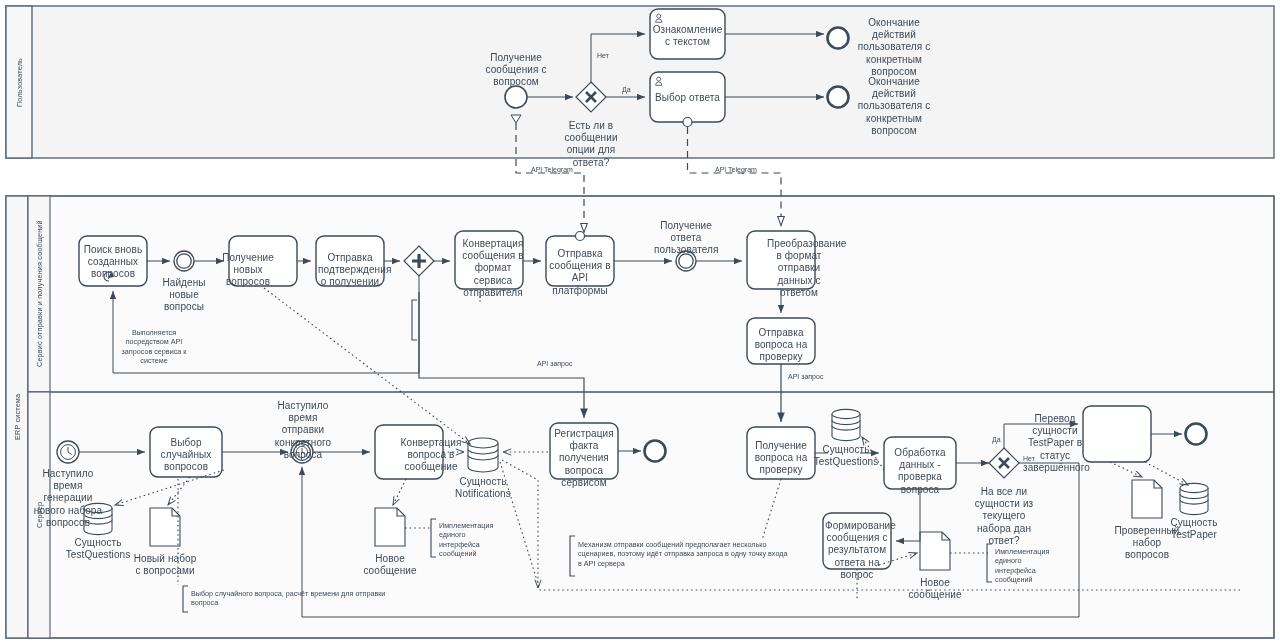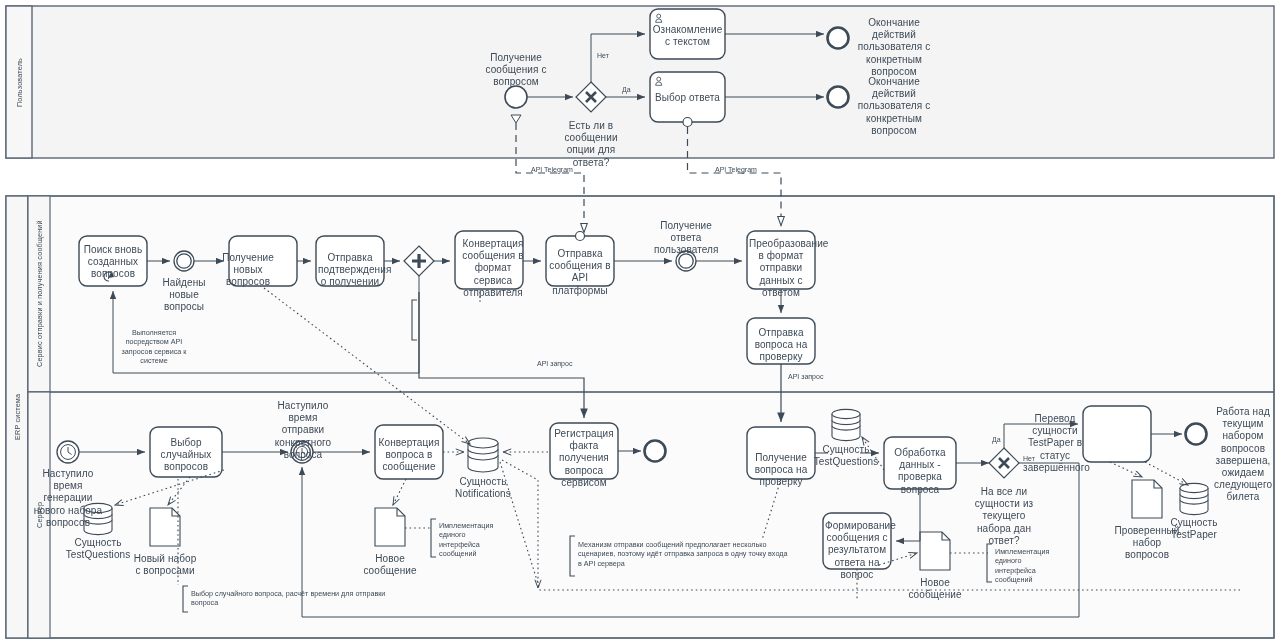--- a/index.html
+++ b/index.html
@@ -248,36 +248,35 @@
   <div class="flowlbl" style="left:537px;top:360px;">API запрос</div>
   <div class="flowlbl" style="left:788px;top:373px;">API запрос</div>
 
   <div class="lbl" style="left:81px;top:244px;width:64px;">Поиск вновь созданных вопросов</div>
   <div class="lbl" style="left:152px;top:277px;width:64px;">Найдены новые вопросы</div>
   <div class="lbl" style="left:216px;top:252px;width:64px;">Получение новых вопросов</div>
   <div class="lbl" style="left:318px;top:252px;width:64px;">Отправка подтверждения о получении</div>
   <div class="lbl" style="left:457px;top:238px;width:72px;">Конвертация сообщения в формат сервиса отправителя</div>
   <div class="lbl" style="left:548px;top:248px;width:64px;">Отправка сообщения в API платформы</div>
   <div class="lbl" style="left:654px;top:220px;width:64px;">Получение ответа пользователя</div>
-  <div class="lbl" style="left:749px;top:238px;width:64px;">Преобразование в формат отправки данных с ответом</div>
+  <div class="lbl" style="left:749px;top:238px;width:64px;padding-left:18px;">Преобразование в формат отправки данных с ответом</div>
   <div class="lbl" style="left:749px;top:327px;width:64px;">Отправка вопроса на проверку</div>
 
   <div class="note" style="left:120px;top:328px;width:68px;text-align:center;">Выполняется посредством API запросов сервиса к системе</div>
 
   <div class="lbl" style="left:33px;top:468px;width:70px;">Наступило время генерации нового набора вопросов</div>
   <div class="lbl" style="left:152px;top:437px;width:68px;">Выбор случайных вопросов</div>
   <div class="lbl" style="left:269px;top:400px;width:68px;">Наступило время отправки конкретного вопроса</div>
-  <div class="lbl" style="left:377px;top:437px;width:64px;">Конвертация вопроса в сообщение</div>
+  <div class="lbl" style="left:377px;top:437px;width:64px;padding-left:22px;">Конвертация вопроса в сообщение</div>
   <div class="lbl" style="left:552px;top:428px;width:64px;">Регистрация факта получения вопроса сервисом</div>
-  <div class="lbl" style="left:749px;top:440px;width:64px;margin-top:12px;">Получение вопроса на проверку</div>
+  <div class="lbl" style="left:749px;top:440px;width:64px;">Получение вопроса на проверку</div>
   <div class="lbl" style="left:886px;top:447px;width:68px;">Обработка данных - проверка вопроса</div>
   <div class="lbl" style="left:972px;top:486px;width:64px;">На все ли сущности из текущего набора дан ответ?</div>
   <div class="lbl" style="left:825px;top:520px;width:64px;">Формирование сообщения с результатом ответа на вопрос</div>
   <div class="lbl" style="left:1023px;top:413px;width:64px;">Перевод сущности TestPaper в статус завершённого</div>
-  <div class="lbl" style="left:1212px;top:406px;width:62px;">Работа над текущим набором вопросов завершена, ожидаем следующего билета</div>
 
   <div class="flowlbl" style="left:992px;top:436px;">Да</div>
   <div class="flowlbl" style="left:1023px;top:455px;">Нет</div>
 
   <div class="lbl" style="left:64px;top:537px;width:68px;">Сущность TestQuestions</div>
   <div class="lbl" style="left:132px;top:553px;width:66px;">Новый набор с вопросами</div>
   <div class="lbl" style="left:357px;top:553px;width:66px;">Новое сообщение</div>
   <div class="lbl" style="left:449px;top:476px;width:68px;">Сущность Notifications</div>
   <div class="lbl" style="left:812px;top:444px;width:68px;">Сущность TestQuestions</div>
   <div class="lbl" style="left:902px;top:577px;width:66px;">Новое сообщение</div>

